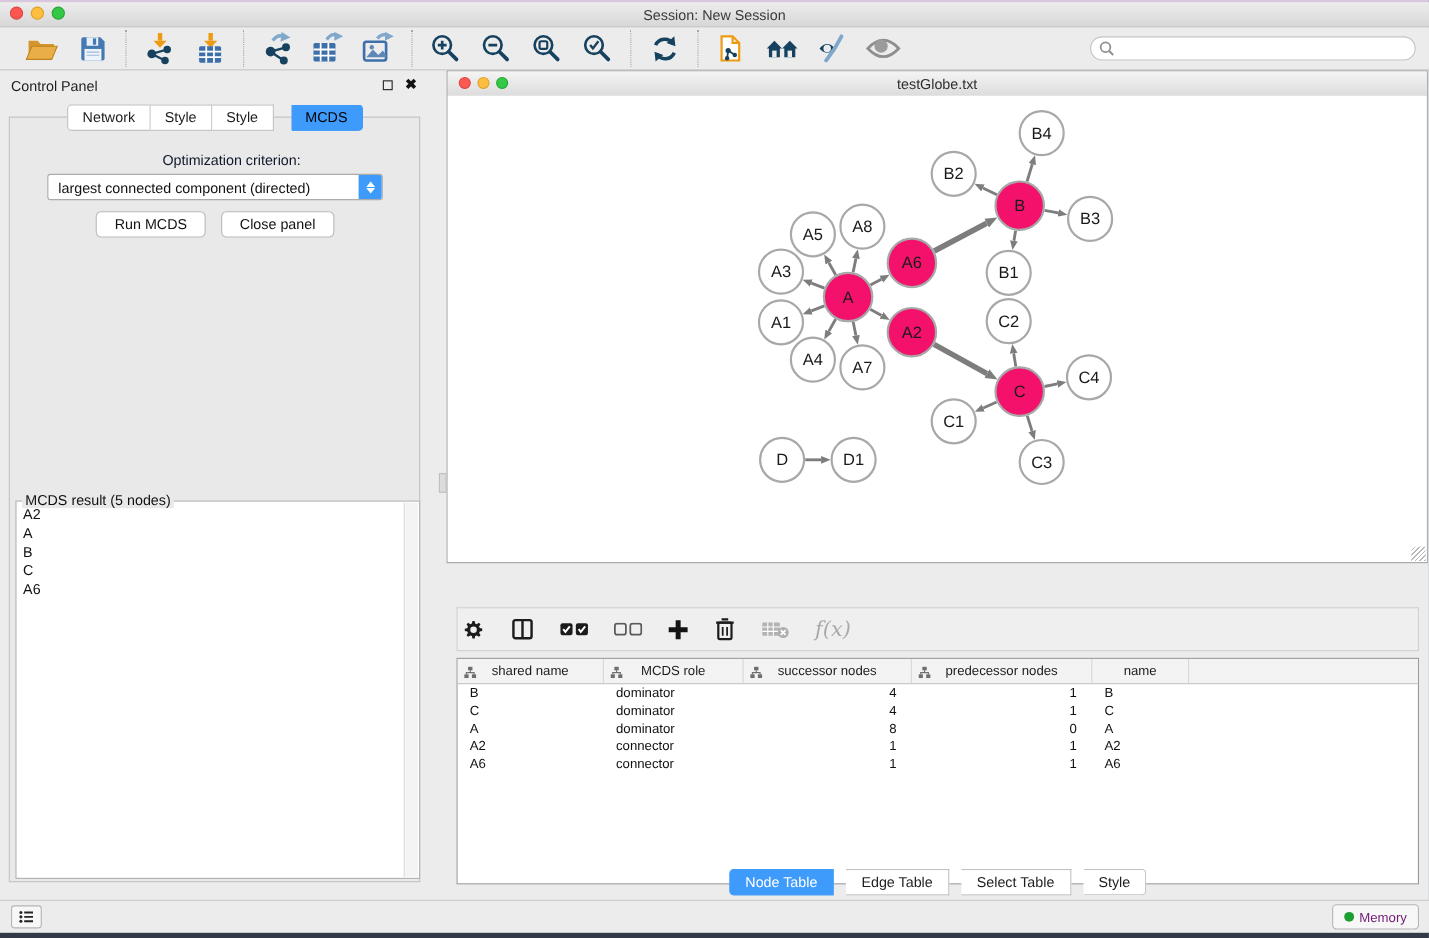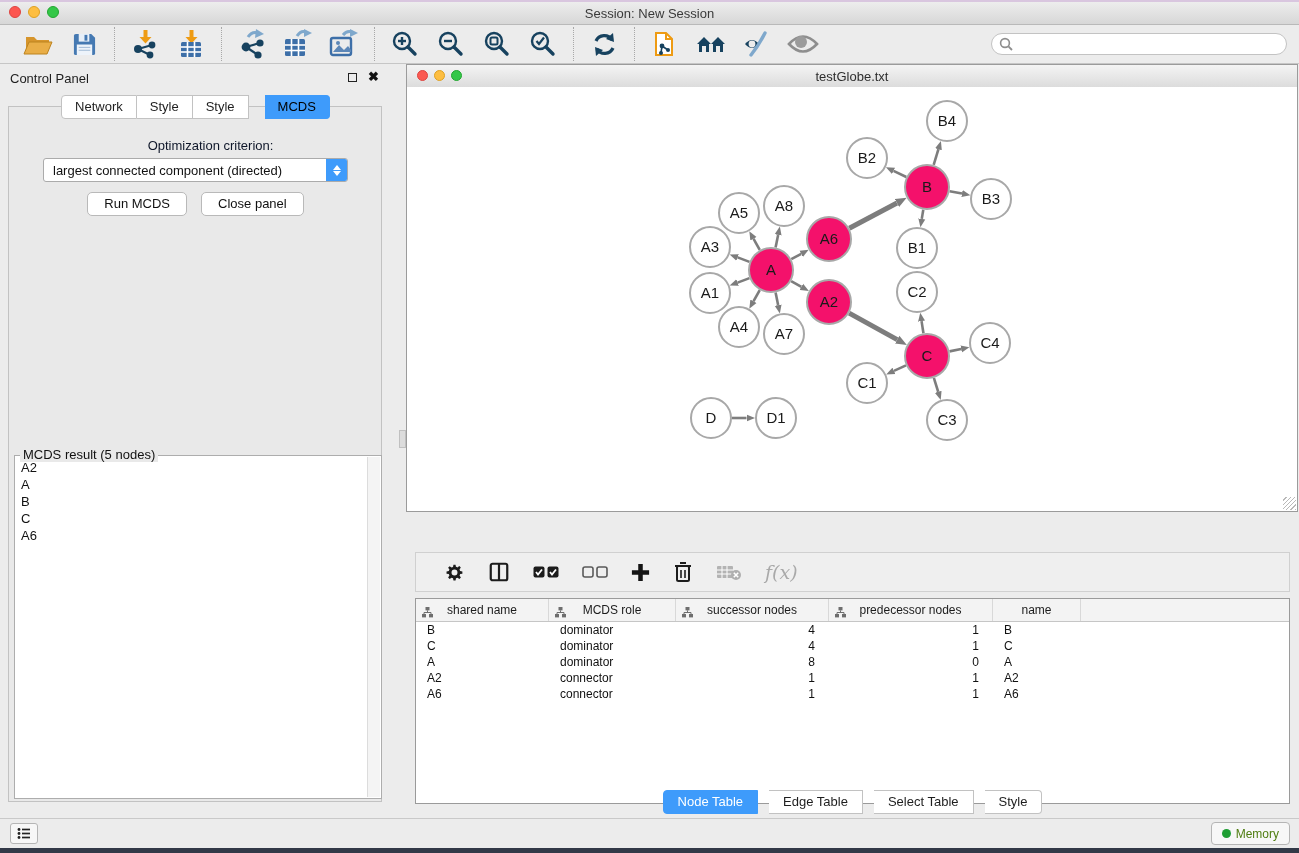--- a/index.html
+++ b/index.html
@@ -80,21 +80,21 @@
   .net-canvas{position:absolute;top:22px;left:0;right:0;bottom:0;background:#FFF;overflow:hidden;}
   .net-grip{position:absolute;right:1px;bottom:1px;width:13px;height:13px;
             background:repeating-linear-gradient(135deg,transparent,transparent 2px,#B9B9B9 2px,#B9B9B9 3px);}
   .split-handle{position:absolute;left:399px;top:428px;width:7px;height:18px;background:#DCDCDC;
                 border:1px solid #C0C0C0;box-sizing:border-box;}
 
   
   .tp-header{position:absolute;top:518px;left:406px;right:0;height:24px;margin-top:44px;}
   .tp-title{position:absolute;left:14px;top:6px;font-size:13px;color:#1E1E1E;}
   .tp-toolbar{position:absolute;top:550px;left:415px;width:875px;height:40px;background:#EFEFEF;
-              border:1px solid #D0D0D0;box-sizing:border-box;display:flex;align-items:center;gap:23px;padding-left:28px;}
+              border:1px solid #D0D0D0;box-sizing:border-box;display:flex;align-items:center;gap:23px;padding-left:4px;}
   .tp-tool{display:flex;align-items:center;justify-content:center;background:none;border:none;padding:0;cursor:default;}
   .fx-label{font-family:"DejaVu Serif","Liberation Serif",serif;font-style:italic;font-size:19px;color:#A9A9A9;}
 
   .tp-table{position:absolute;top:596px;left:415px;width:875px;height:206px;background:#FFF;
             border:1px solid #9A9A9A;box-sizing:border-box;overflow:hidden;}
   .tp-thead{display:flex;height:22px;background:#F3F3F3;border-bottom:1px solid #C6C6C6;}
   .th-cell{position:relative;box-sizing:border-box;border-right:1px solid #D8D8D8;height:22px;}
   .th-label{position:absolute;left:0;right:0;top:4px;text-align:center;font-size:12px;color:#1C1C1C;}
   .th-icon{position:absolute;left:6px;top:5px;}
   .w0{width:133px;} .w1{width:127px;} .w2{width:153px;} .w3{width:164px;} .w4{width:88px;}
@@ -108,21 +108,21 @@
           color:#1E1E1E;cursor:default;}
   .tp-tab:first-child{border-left:1px solid #C2C2C2;border-radius:4px 0 0 4px;}
   .tp-tab:last-child{border-radius:0 4px 4px 0;}
   .tp-tab.active{background:#3E9BFB;border-color:#3E9BFB;color:#FFF;}
 
   
   .statusbar{position:absolute;top:816px;left:0;right:0;height:29px;background:#ECECEC;border-top:1px solid #C9C9C9;}
   .list-btn{position:absolute;left:10px;top:4px;width:28px;height:21px;background:#F7F7F7;border:1px solid #B5B5B5;
             border-radius:3px;display:flex;align-items:center;justify-content:center;padding:0;}
   .memory-btn{position:absolute;right:9px;top:3px;height:23px;background:#F7F7F7;border:1px solid #B5B5B5;
-              border-radius:4px;display:flex;align-items:center;gap:5px;padding:0 10px;font-size:12px;color:#4d7c0f;
+              border-radius:4px;display:flex;align-items:center;gap:5px;padding:0 10px;font-size:12px;color:#701a75;
               font-family:"Liberation Sans",sans-serif;}
   .mem-dot{width:9px;height:9px;border-radius:50%;background:#1E9E33;display:inline-block;}
 </style>
 </head>
 <body>
 
 <div class="top-strip"></div>
 <div class="app">
 
   <div class="titlebar">

